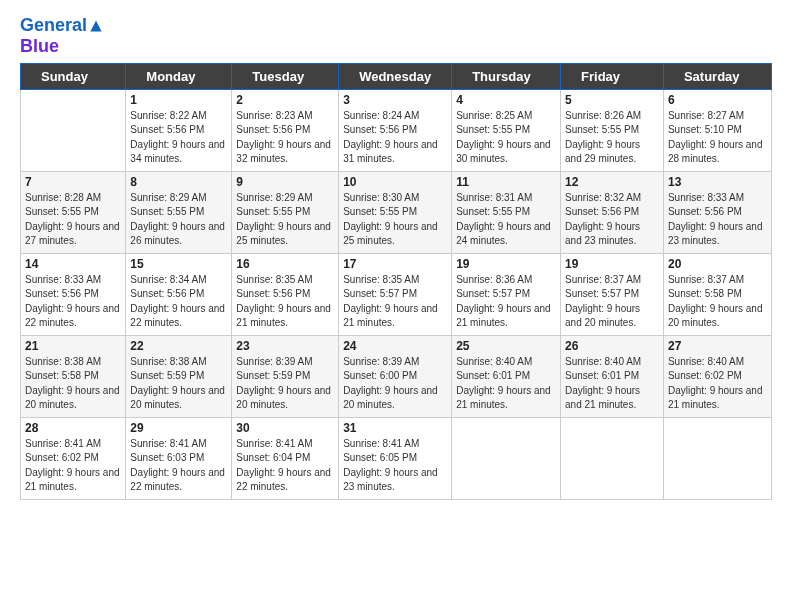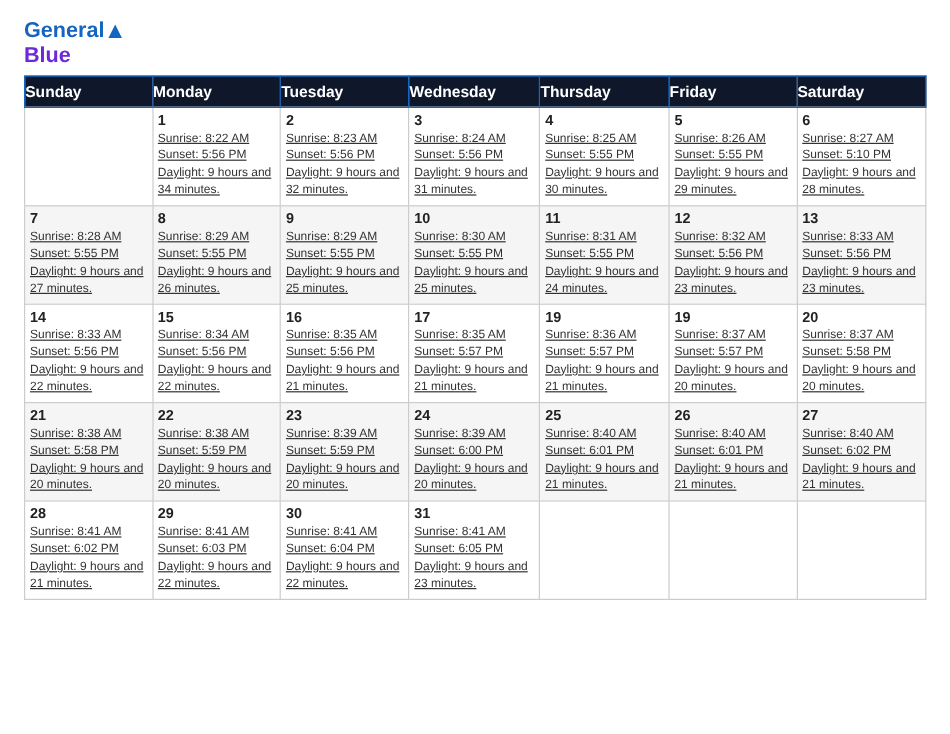--- a/index.html
+++ b/index.html
@@ -48,25 +48,25 @@
     .subtitle {
       font-size: 15px;
       color: #444;
     }
     .calendar {
       width: 100%;
       border-collapse: collapse;
       margin-top: 4px;
     }
     .calendar th {
-      background-color: #0f172a;
+      background-color: #404040;
       color: #fff;
       font-size: 13px;
       font-weight: bold;
-      padding: 5px 0;
+      padding: 5px 20px;
       text-align: left;
       border: 1px solid #1565C0;
     }
     .calendar td {
       border: 1px solid #ccc;
       vertical-align: top;
       padding: 3px 4px;
       width: 113px;
       height: 82px;
       font-size: 10px;
@@ -80,21 +80,20 @@
       font-size: 12px;
       font-weight: bold;
       color: #222;
       display: block;
       margin-bottom: 2px;
     }
     .day-info {
       line-height: 1.45;
       font-size: 10px;
       color: #333;
-      text-decoration: underline;
     }
     .empty {
       background: #fff !important;
     }
   </style>
 </head>
 <body>
 
 <div class="page">
   <div class="header">

